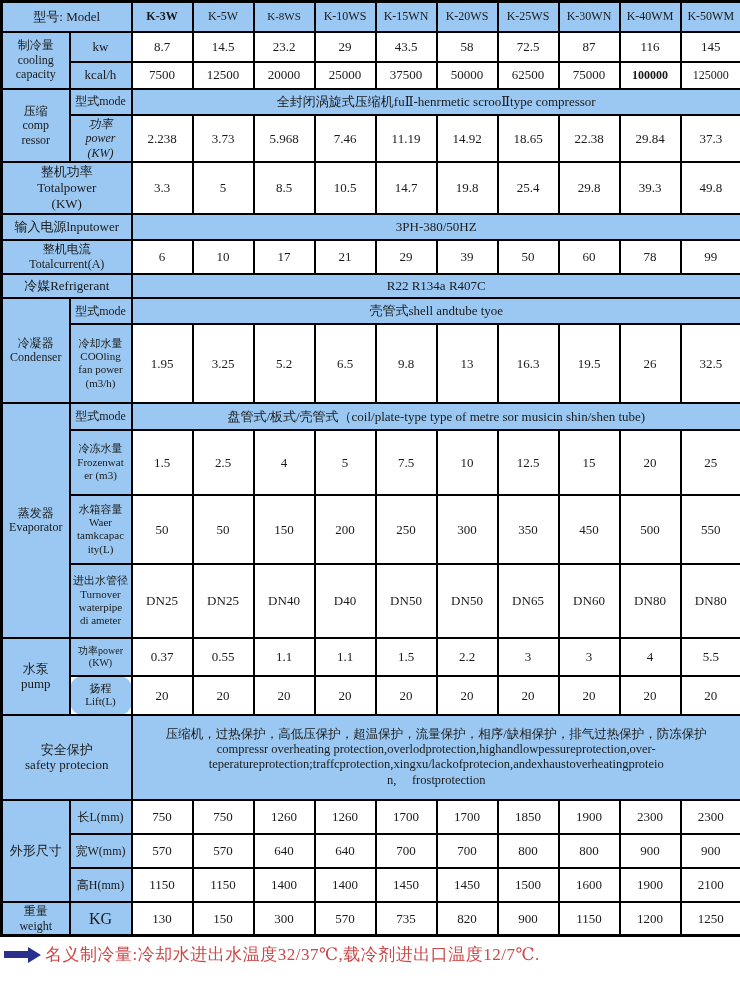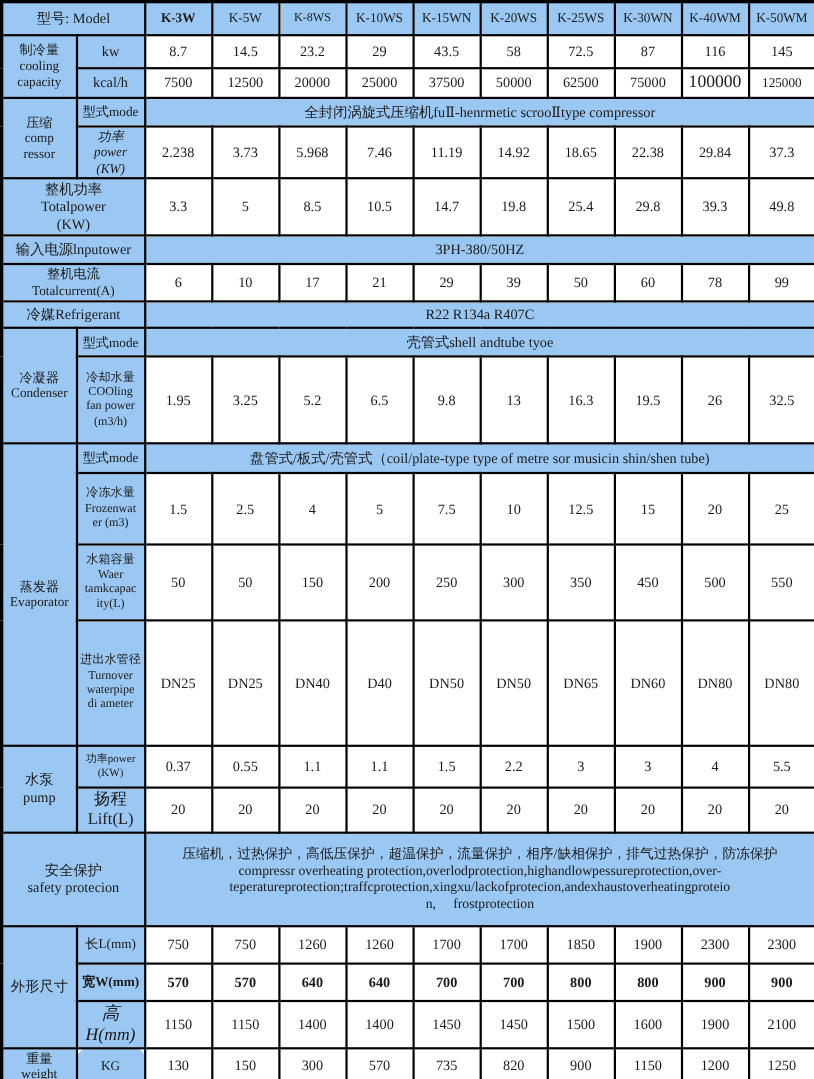--- a/index.html
+++ b/index.html
@@ -105,21 +105,21 @@
         <tr style="height: 27px;">
           <td class="blue">kcal/h</td>
           <td class="white">7500</td>
           <td class="white">12500</td>
           <td class="white">20000</td>
           <td class="white">25000</td>
           <td class="white">37500</td>
           <td class="white">50000</td>
           <td class="white">62500</td>
           <td class="white">75000</td>
-          <td class="white" style="font-size: 16px;">100000</td>
+          <td class="white" style="font-size: 12px; font-weight: bold;">100000</td>
           <td class="white" style="font-size: 12px;">125000</td>
         </tr>
         <tr style="height: 26px;">
           <td rowspan="2" class="blue" style="font-size: 12px;">压缩
 comp
 ressor</td>
           <td class="blue" style="font-size: 12px;">型式mode</td>
           <td colspan="10" class="blue">全封闭涡旋式压缩机fuⅡ-henrmetic scrooⅡtype compressor</td>
         </tr>
         <tr style="height: 47px;">
@@ -226,21 +226,21 @@
           <td class="white">50</td>
           <td class="white">150</td>
           <td class="white">200</td>
           <td class="white">250</td>
           <td class="white">300</td>
           <td class="white">350</td>
           <td class="white">450</td>
           <td class="white">500</td>
           <td class="white">550</td>
         </tr>
-        <tr style="height: 114px; margin-top: 24px;">
+        <tr style="height: 74px; margin-top: 24px;">
           <td class="blue" style="font-size: 11px;">进出水管径
 Turnover
 waterpipe
 di ameter</td>
           <td class="white">DN25</td>
           <td class="white">DN25</td>
           <td class="white">DN40</td>
           <td class="white">D40</td>
           <td class="white">DN50</td>
           <td class="white">DN50</td>
@@ -259,21 +259,21 @@
           <td class="white">1.1</td>
           <td class="white">1.1</td>
           <td class="white">1.5</td>
           <td class="white">2.2</td>
           <td class="white">3</td>
           <td class="white">3</td>
           <td class="white">4</td>
           <td class="white">5.5</td>
         </tr>
         <tr style="height: 39px;">
-          <td class="blue" style="font-size: 15px;">扬程
+          <td class="blue" style="font-size: 11px; border-radius: 13px;">扬程
 Lift(L)</td>
           <td class="white">20</td>
           <td class="white">20</td>
           <td class="white">20</td>
           <td class="white">20</td>
           <td class="white">20</td>
           <td class="white">20</td>
           <td class="white">20</td>
           <td class="white">20</td>
           <td class="white">20</td>
@@ -294,50 +294,50 @@
           <td class="white">750</td>
           <td class="white">1260</td>
           <td class="white">1260</td>
           <td class="white">1700</td>
           <td class="white">1700</td>
           <td class="white">1850</td>
           <td class="white">1900</td>
           <td class="white">2300</td>
           <td class="white">2300</td>
         </tr>
-        <tr style="height: 34px; font-weight: bold;">
+        <tr style="height: 34px;">
           <td class="blue" style="font-size: 12px;">宽W(mm)</td>
           <td class="white">570</td>
           <td class="white">570</td>
           <td class="white">640</td>
           <td class="white">640</td>
           <td class="white">700</td>
           <td class="white">700</td>
           <td class="white">800</td>
           <td class="white">800</td>
           <td class="white">900</td>
           <td class="white">900</td>
         </tr>
         <tr style="height: 34px;">
-          <td class="blue" style="font-size: 16px; font-style: italic;">高H(mm)</td>
+          <td class="blue" style="font-size: 12px;">高H(mm)</td>
           <td class="white">1150</td>
           <td class="white">1150</td>
           <td class="white">1400</td>
           <td class="white">1400</td>
           <td class="white">1450</td>
           <td class="white">1450</td>
           <td class="white">1500</td>
           <td class="white">1600</td>
           <td class="white">1900</td>
           <td class="white">2100</td>
         </tr>
         <tr style="height: 26px;">
           <td class="blue" style="font-size: 12px;">重量
 weight</td>
-          <td class="blue" style="font-size: 12px; border-radius: 10px;">KG</td>
+          <td class="blue" style="font-size: 16px;">KG</td>
           <td class="white">130</td>
           <td class="white">150</td>
           <td class="white">300</td>
           <td class="white">570</td>
           <td class="white">735</td>
           <td class="white">820</td>
           <td class="white">900</td>
           <td class="white">1150</td>
           <td class="white">1200</td>
           <td class="white">1250</td>

